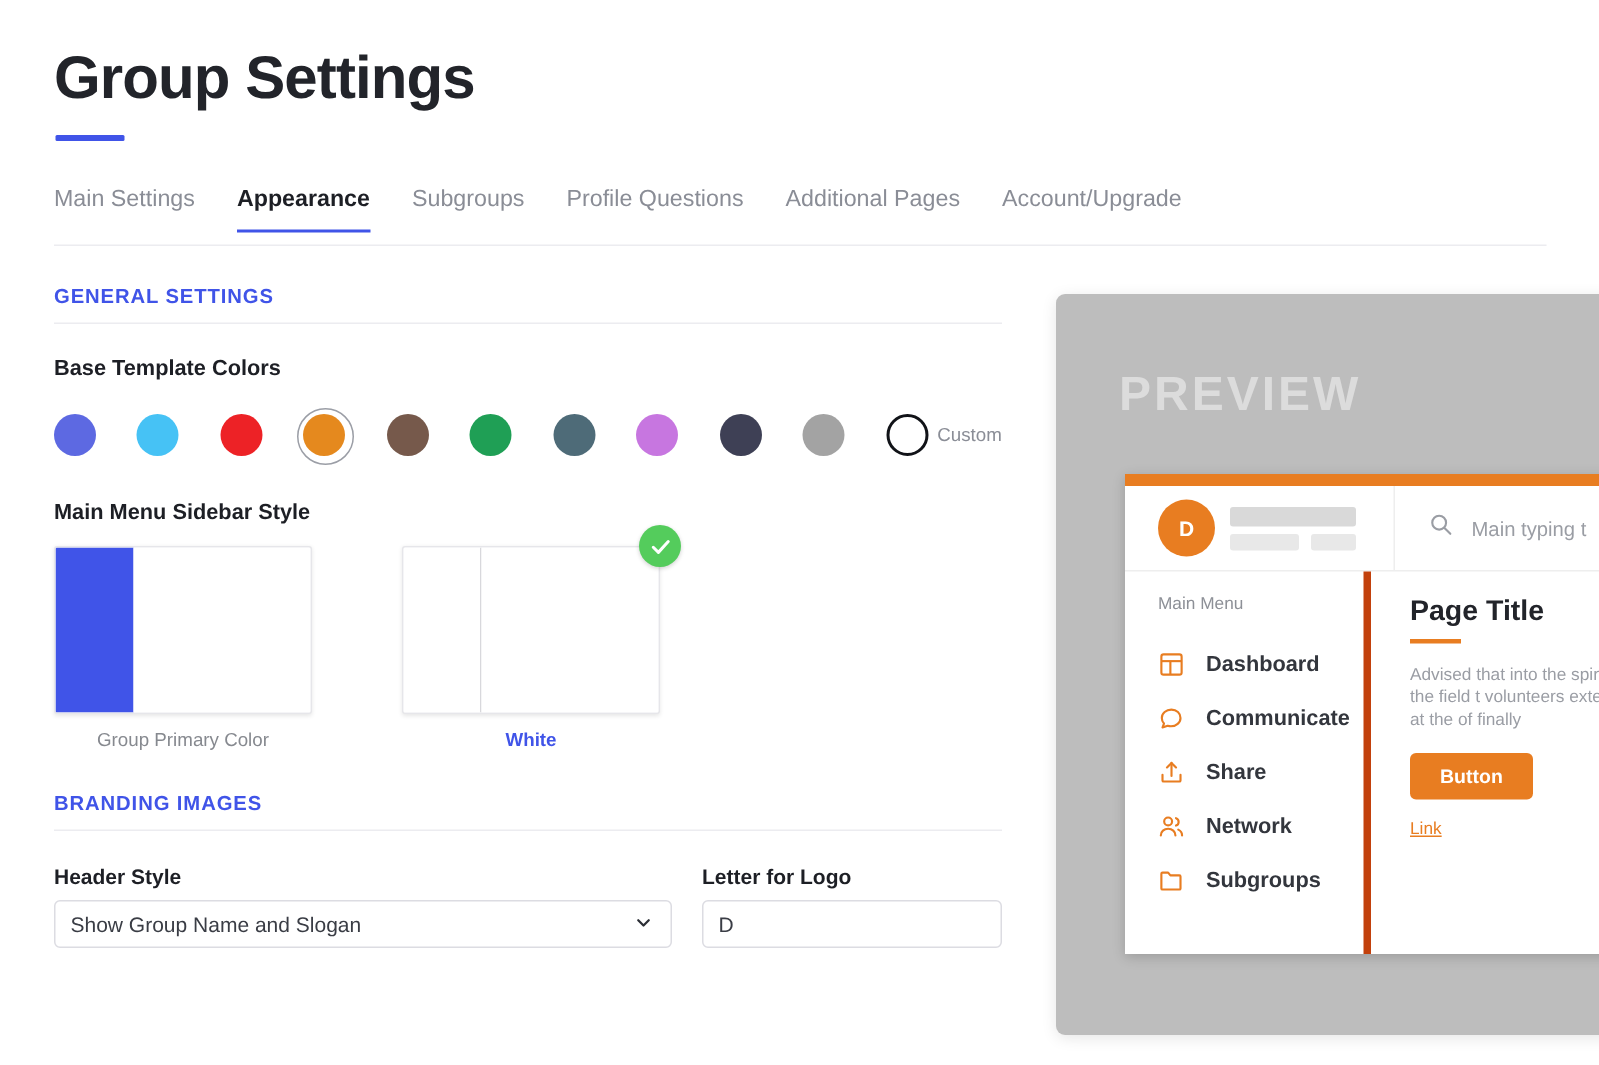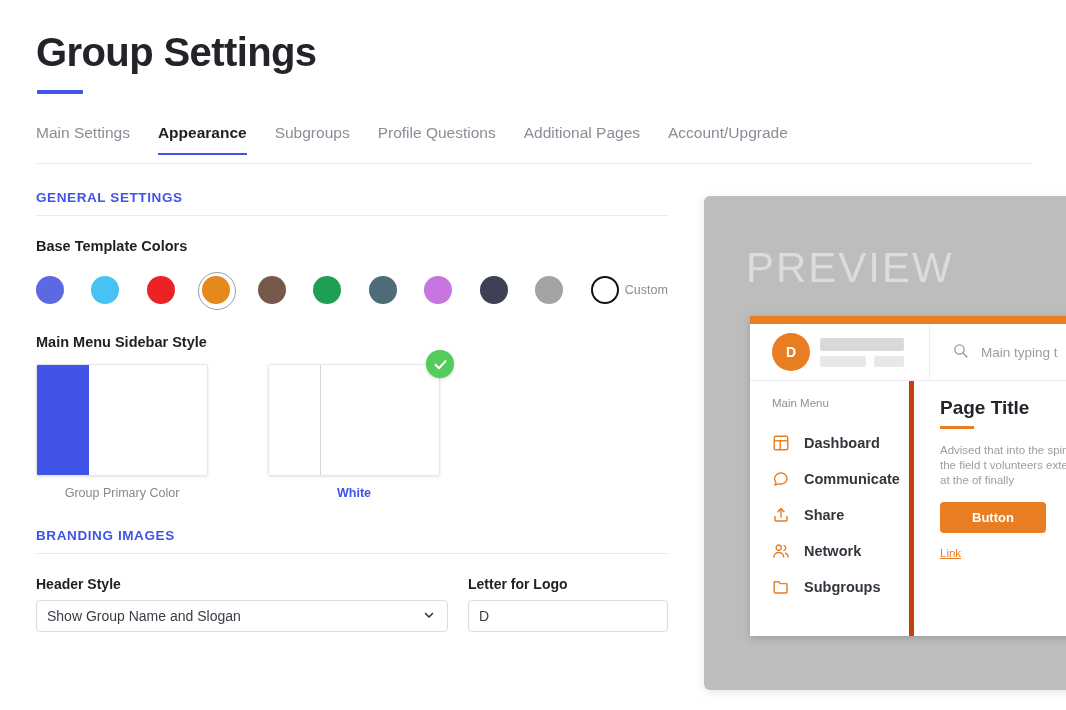--- a/index.html
+++ b/index.html
@@ -115,21 +115,21 @@
   .preview {
     position: absolute; left: 704px; top: 196px;
     width: 400px; height: 494px;
     background: #bdbdbd;
     border-radius: 6px;
     box-shadow: 0 2px 10px rgba(0,0,0,0.10);
     overflow: hidden;
   }
   .preview-word {
     position: absolute; left: 42px; top: 48px;
-    font-size: 42px; font-weight: normal; letter-spacing: 2px;
+    font-size: 32px; font-weight: bold; letter-spacing: 2px;
     color: #dcdcdc;
   }
   .mock {
     position: absolute; left: 46px; top: 120px;
     width: 360px; height: 320px; background: #fff;
     box-shadow: 0 2px 8px rgba(0,0,0,0.18);
     overflow: hidden;
   }
   .mock-accent { height: 8px; background: #e87d21; }
   .mock-top { display: flex; height: 56px; }
@@ -164,21 +164,21 @@
   .menu-ic { width: 18px; height: 18px; flex: 0 0 18px; }
   .mock-main { flex: 1; padding: 16px 0 0 26px; }
   .mock-h1 { font-size: 19px; font-weight: bold; color: #22242a; white-space: nowrap; }
   .mock-h1-ul { width: 34px; height: 3px; background: #e87d21; margin-top: 7px; }
   .mock-p {
     margin-top: 14px; font-size: 11.5px; line-height: 15px;
     color: #9a9da4; width: 170px;
   }
   .mock-btn {
     margin-top: 14px; display: inline-block; background: #e87d21; color: #fff;
-    font-size: 13px; font-weight: bold; padding: 8px 32px; border-radius: 4px;
+    font-size: 13px; font-weight: bold; padding: 8px 20px; border-radius: 4px;
     cursor: pointer;
   }
   .mock-link {
     margin-top: 14px; font-size: 11.5px; color: #e87d21;
     text-decoration: underline; cursor: pointer; display: inline-block;
   }
 </style>
 </head>
 <body>
 

